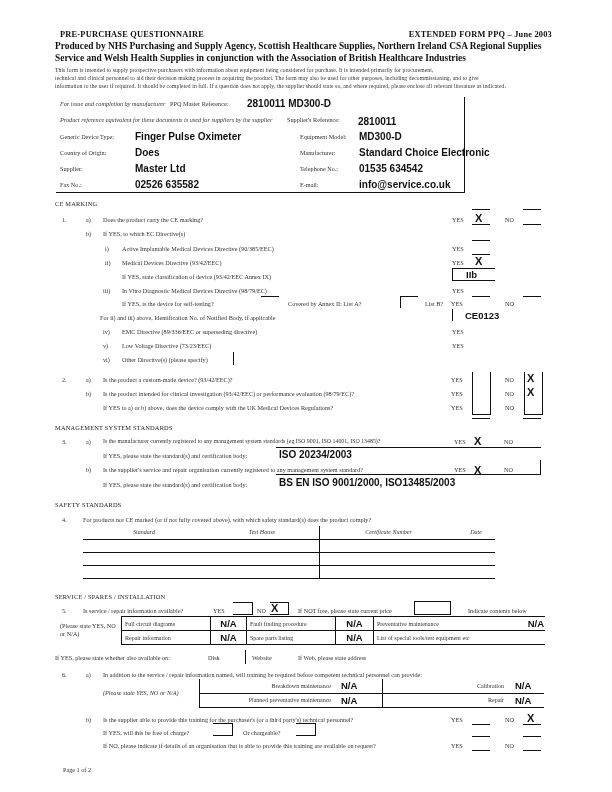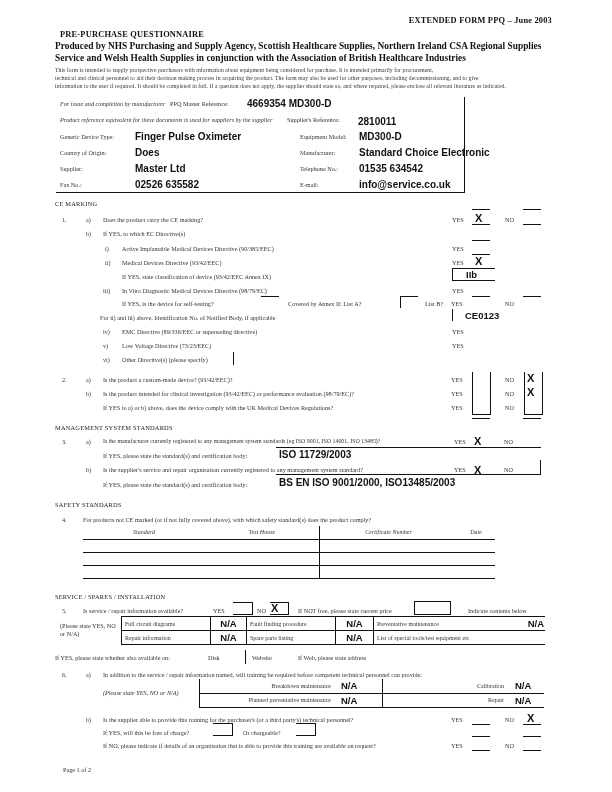--- a/index.html
+++ b/index.html
@@ -16,31 +16,31 @@
   .hl { position: absolute; height: 0; border-top: 1px solid #111; }
   .vl { position: absolute; width: 0; border-left: 1px solid #111; }
   .box { position: absolute; border: 1px solid #111; box-sizing: border-box; }
   .head1 { font-size: 8.4px; font-weight: bold; letter-spacing: 0.2px; }
   .head2 { font-size: 9.4px; font-weight: bold; }
 </style>
 </head>
 <body>
 
 <div class="abs head1" style="left:60px;top:30px;">PRE-PURCHASE QUESTIONNAIRE</div>
-<div class="abs head1" style="right:60px;top:16px;">EXTENDED FORM PPQ – June 2003</div>
+<div class="abs head1" style="right:60px;top:30px;">EXTENDED FORM PPQ – June 2003</div>
 <div class="abs head2" style="left:55px;top:41px;">Produced by NHS Purchasing and Supply Agency, Scottish Healthcare Supplies, Northern Ireland CSA Regional Supplies</div>
 <div class="abs head2" style="left:55px;top:53px;">Service and Welsh Health Supplies in conjunction with the Association of British Healthcare Industries</div>
 <div class="abs t-small" style="left:55px;top:67px;">This form is intended to supply prospective purchasers with information about equipment being considered for purchase. It is intended primarily for procurement,</div>
 <div class="abs t-small" style="left:55px;top:75px;">technical and clinical personnel to aid their decision making process in acquiring the product. The form may also be used for other purposes, including decommissioning, and to give</div>
 <div class="abs t-small" style="left:55px;top:83px;">information to the user if required. It should be completed in full. If a question does not apply, the supplier should state so, and where required, please enclose all relevant literature as indicated.</div>
 
 <div class="vl" style="left:464px;top:97px;height:28px;"></div>
 <div class="abs t-it" style="left:60px;top:100px;">For issue and completion by manufacturer</div>
 <div class="abs t-lbl" style="left:170px;top:100px;">PPQ Master Reference:</div>
-<div class="abs val" style="left:247px;top:98px;">4669354 MD300-D</div>
+<div class="abs val" style="left:247px;top:98px;">2810011 MD300-D</div>
 <div class="abs t-it" style="left:60px;top:116px;">Product reference equivalent for these documents is used for suppliers by the supplier</div>
 <div class="abs t-lbl" style="left:287px;top:116px;">Supplier's Reference:</div>
 <div class="abs val" style="left:358px;top:116px;">2810011</div>
 <div class="box" style="left:56px;top:125px;width:409px;height:68px;border-top:none;border-left:none;"></div>
 
 <div class="abs t-lbl" style="left:60px;top:133px;">Generic Device Type:</div>
 <div class="abs val" style="left:135px;top:131px;">Finger Pulse Oximeter</div>
 <div class="abs t-lbl" style="left:300px;top:133px;">Equipment Model:</div>
 <div class="abs val" style="left:359px;top:131px;">MD300-D</div>
 
@@ -146,21 +146,21 @@
 <div class="hl" style="left:523px;top:418px;width:18px;"></div>
 <div class="abs t-sec" style="left:55px;top:424px;">MANAGEMENT SYSTEM STANDARDS</div>
 <div class="abs t-lbl" style="left:62px;top:438px;">3.</div>
 <div class="abs t-lbl" style="left:86px;top:438px;">a)</div>
 <div class="abs t-lbl" style="left:103px;top:438px;font-size:5.9px;">Is the manufacturer currently registered to any management system standards (eg ISO 9001, ISO 14001, ISO 13485)?</div>
 <div class="abs t-lbl" style="left:454px;top:438px;">YES</div>
 <div class="abs x" style="left:474px;top:435px;">X</div>
 <div class="abs t-lbl" style="left:504px;top:438px;">NO</div>
 <div class="hl" style="left:276px;top:447px;width:265px;"></div>
 <div class="abs t-lbl" style="left:103px;top:452px;">If YES, please state the standard(s) and certification body:</div>
-<div class="abs val" style="left:279px;top:449px;">ISO 11729/2003</div>
+<div class="abs val" style="left:279px;top:449px;">ISO 20234/2003</div>
 
 <div class="abs t-lbl" style="left:86px;top:466px;">b)</div>
 <div class="abs t-lbl" style="left:103px;top:466px;">Is the supplier's service and repair organisation currently registered to any management system standard?</div>
 <div class="abs t-lbl" style="left:454px;top:466px;">YES</div>
 <div class="abs x" style="left:474px;top:464px;">X</div>
 <div class="abs t-lbl" style="left:504px;top:466px;">NO</div>
 <div class="vl" style="left:540px;top:460px;height:14px;"></div>
 <div class="hl" style="left:276px;top:474px;width:265px;"></div>
 <div class="abs t-lbl" style="left:103px;top:481px;">If YES, please state the standard(s) and certification body:</div>
 <div class="abs val" style="left:279px;top:477px;">BS EN ISO 9001/2000, ISO13485/2003</div>

